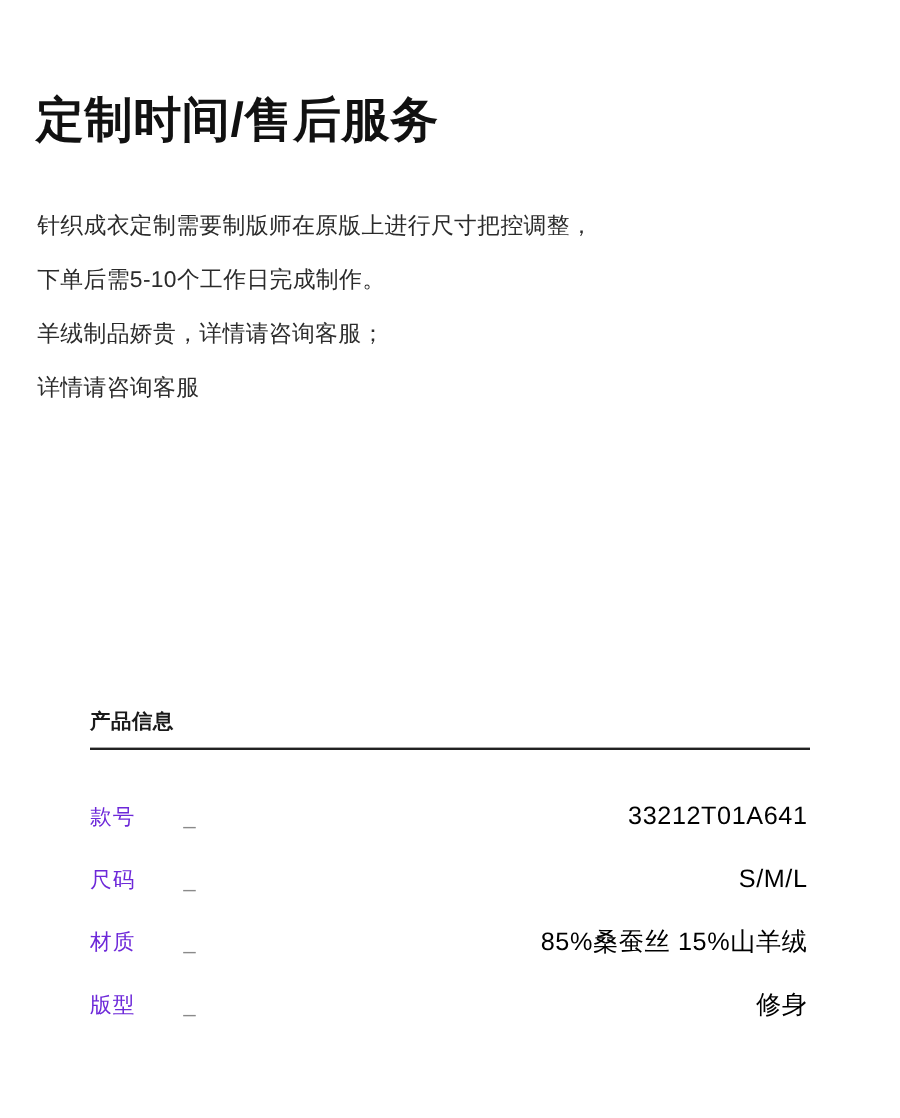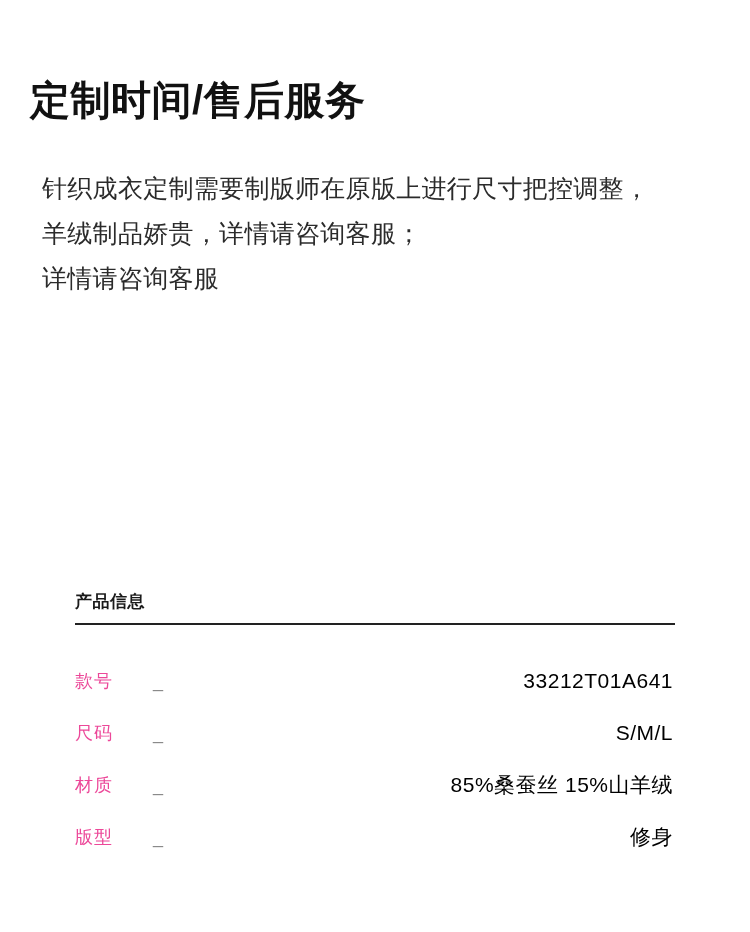--- a/index.html
+++ b/index.html
@@ -26,24 +26,24 @@
     top: 76px;
     font-size: 40px;
     font-weight: bold;
     letter-spacing: 0.5px;
     color: #111111;
     line-height: 1.2;
     white-space: nowrap;
   }
   .body-copy {
     position: absolute;
-    left: 42px;
+    left: 31px;
     top: 166px;
     width: 690px;
-    font-size: 25px;
+    font-size: 19px;
     line-height: 45px;
     color: #2b2b2b;
     letter-spacing: 0.3px;
   }
   .body-copy p {
     margin: 0;
     white-space: nowrap;
   }
   .info-block {
     position: absolute;
@@ -71,21 +71,21 @@
     display: flex;
     align-items: center;
     height: 52px;
     font-size: 19px;
     color: #3a3a3a;
   }
   .info-label {
     width: 70px;
     flex: 0 0 70px;
     letter-spacing: 1px;
-    color: #ec4899;
+    color: #6d28d9;
     font-size: 18px;
   }
   .info-dash {
     flex: 0 0 40px;
     color: #8a8a8a;
     font-size: 18px;
     padding-left: 8px;
     box-sizing: border-box;
   }
   .info-value {
@@ -99,20 +99,21 @@
 </style>
 </head>
 <body>
 
 <div class="page">
 
   <div class="section-title">定制时间/售后服务</div>
 
   <div class="body-copy">
     <p>针织成衣定制需要制版师在原版上进行尺寸把控调整，</p>
+    <p>下单后需5-10个工作日完成制作。</p>
     <p>羊绒制品娇贵，详情请咨询客服；</p>
     <p>详情请咨询客服</p>
   </div>
 
   <div class="info-block">
     <div class="info-heading">产品信息</div>
     <div class="info-rule"></div>
 
     <div class="info-table">
 

